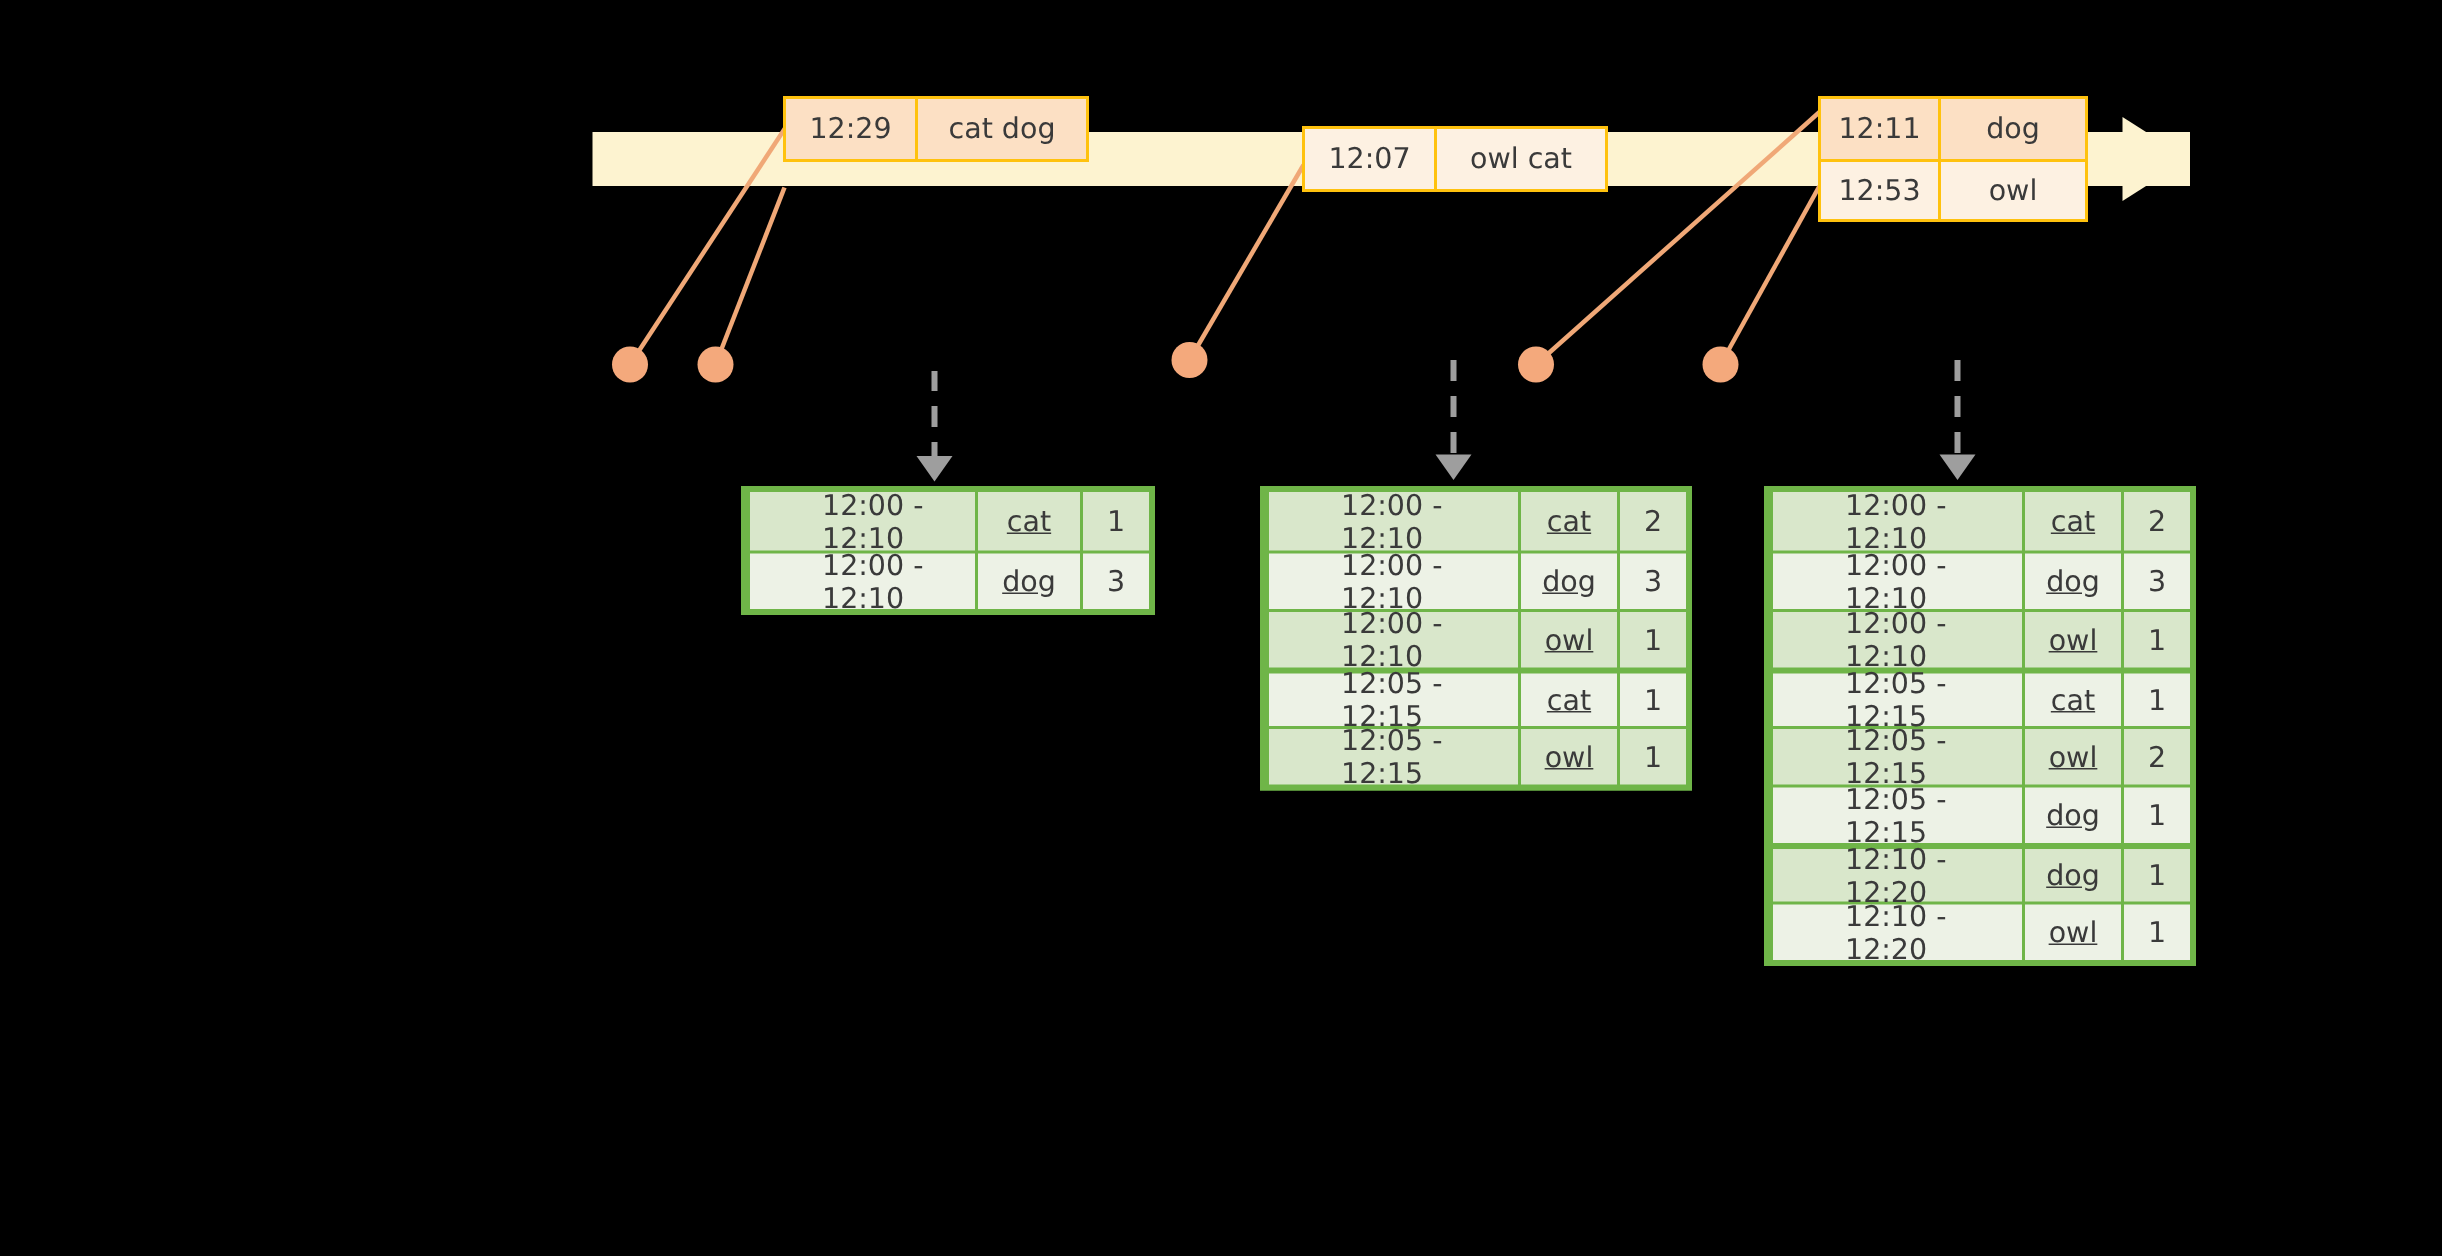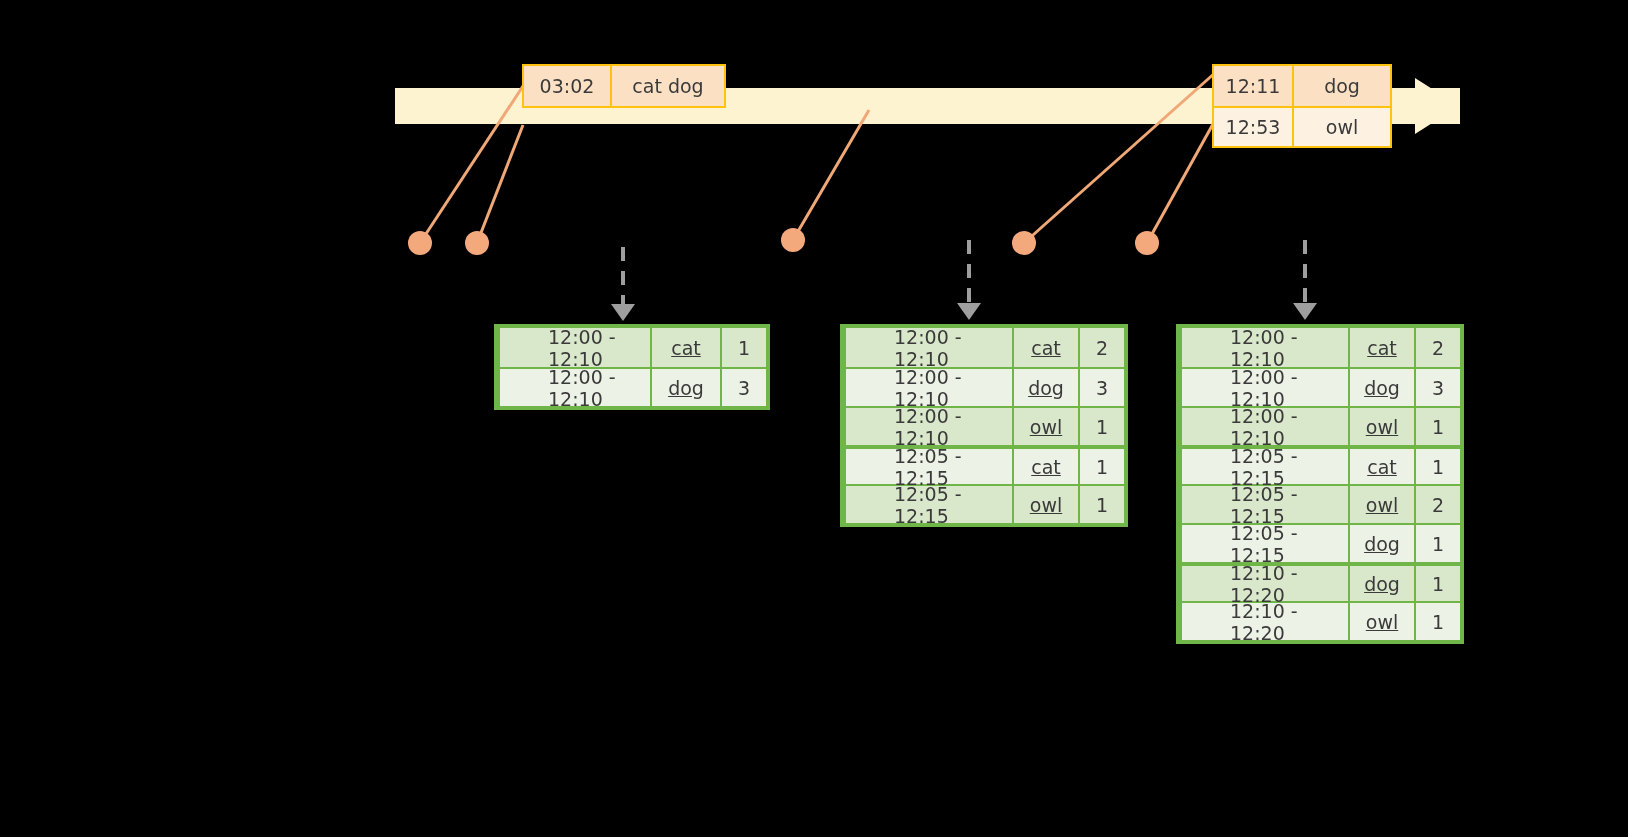--- a/index.html
+++ b/index.html
@@ -80,25 +80,31 @@
       <line x1="1147" y1="243" x2="1213" y2="124" stroke="#F0A877" stroke-width="3"></line>
       <circle cx="420" cy="243" r="12" fill="#F4A97C"></circle>
       <circle cx="477" cy="243" r="12" fill="#F4A97C"></circle>
       <circle cx="793" cy="240" r="12" fill="#F4A97C"></circle>
       <circle cx="1024" cy="243" r="12" fill="#F4A97C"></circle>
       <circle cx="1147" cy="243" r="12" fill="#F4A97C"></circle>
     </svg>
 
   <div class="evt-group" id="evt1">
     <div class="evt-row tone-a">
-      <div class="evt-time">03:02</div>
+      <div class="evt-time">12:29</div>
       <div class="evt-words">cat dog</div>
     </div>
   </div>
 
+  <div class="evt-group" id="evt2">
+    <div class="evt-row tone-b">
+      <div class="evt-time">12:07</div>
+      <div class="evt-words">owl cat</div>
+    </div>
+  </div>
 
   <div class="evt-group" id="evt3">
     <div class="evt-row tone-a">
       <div class="evt-time">12:11</div>
       <div class="evt-words">dog</div>
     </div>
     <div class="evt-row tone-b">
       <div class="evt-time">12:53</div>
       <div class="evt-words">owl</div>
     </div>

